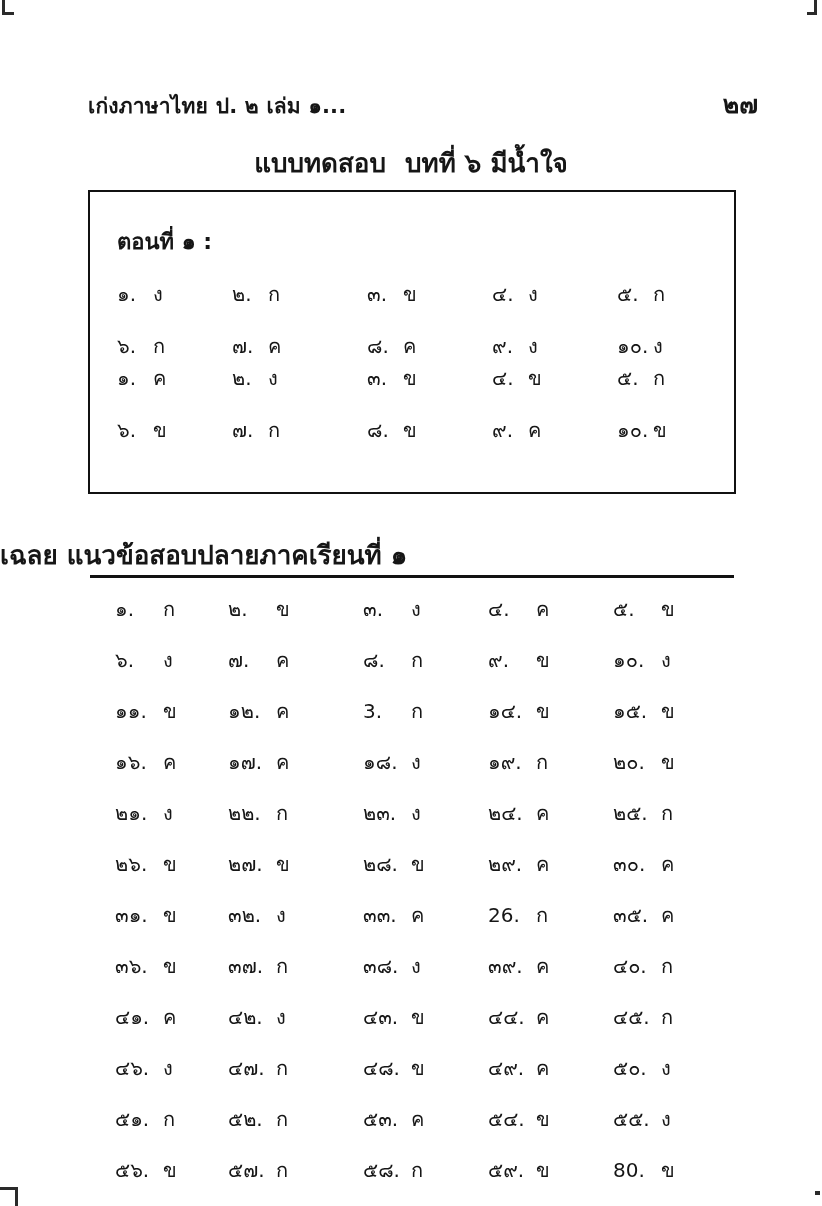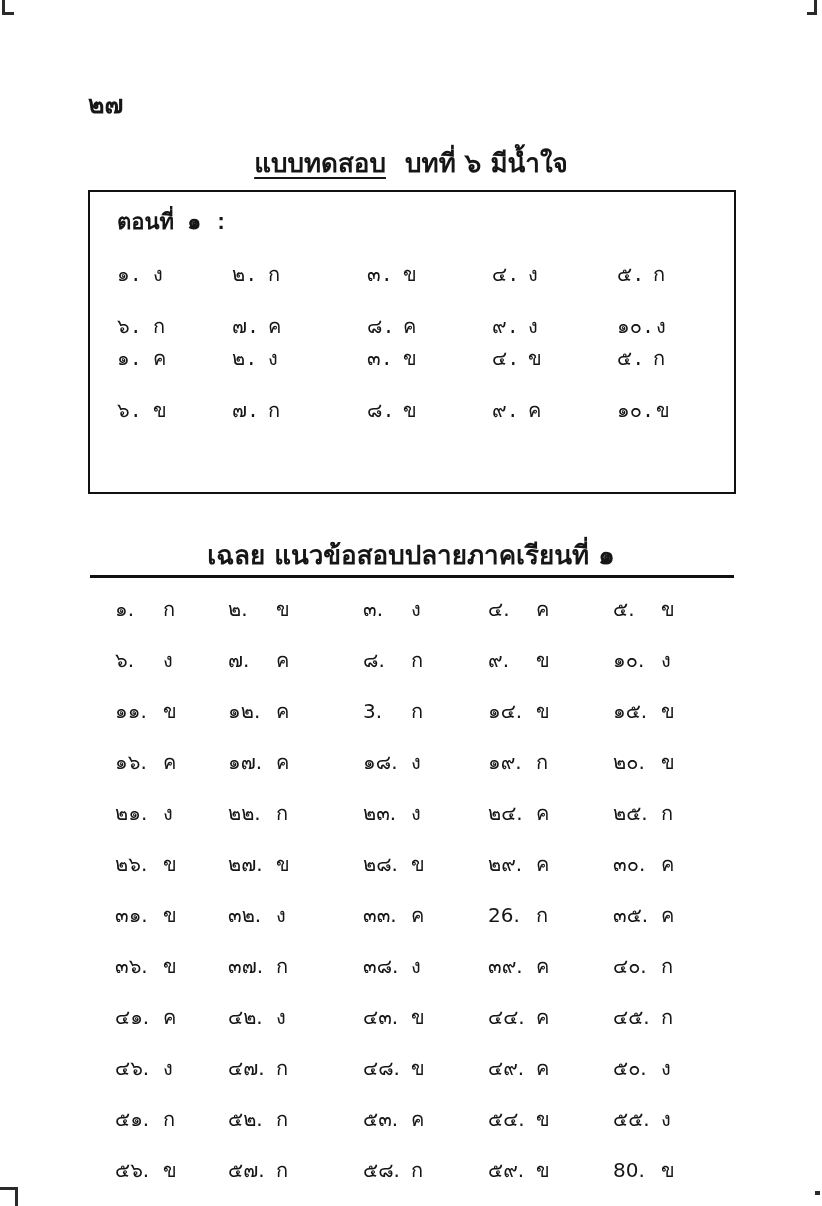--- a/index.html
+++ b/index.html
@@ -13,58 +13,59 @@
   .mark-tl{top:0;left:2px;width:9px;height:12px;border-left:3px solid #2a2a2a;border-bottom:3px solid #2a2a2a;}
   .mark-tr{top:0;right:5px;width:7px;height:12px;border-right:3px solid #2a2a2a;border-bottom:3px solid #2a2a2a;}
   .mark-bl{bottom:0;left:0;width:15px;height:16px;border-top:3px solid #2a2a2a;border-right:3px solid #2a2a2a;}
   .mark-br{bottom:11px;right:2px;width:5px;height:4px;background:#2a2a2a;}
 
   .header{position:absolute;top:84px;left:88px;width:670px;display:flex;justify-content:space-between;align-items:baseline;}
   .book-title{font-size:21px;font-weight:700;letter-spacing:.2px;}
   .page-number{font-size:25px;font-weight:700;}
 
   .test-title{position:absolute;top:142px;left:0;width:100%;text-align:center;font-size:26px;font-weight:700;}
-  .test-title .u{text-decoration:underline;text-underline-offset:5px;text-decoration-thickness:2px;text-align:right;}
+  .test-title .u{text-underline-offset:5px;text-decoration-thickness:2px;text-align:right;}
   .test-title .rest{margin-left:10px;}
 
   .test-box{
     position:absolute;top:190px;left:88px;width:648px;height:304px;
-    border:2px solid #111;box-sizing:border-box;padding:12px 0 0 27px;font-family:Liberation Mono, monospace;
+    border:2px solid #111;box-sizing:border-box;padding:32px 0 0 27px;
   }
   .section-label{font-size:22px;font-weight:700;margin-bottom:19px;}
   .section-label.second{margin-top:21px;}
   .answers-grid{
     display:grid;grid-template-columns:115px 135px 125px 125px 1fr;
     row-gap:20px;font-size:20px;margin-bottom:0;
   }
   .ans{display:flex;align-items:baseline;}
   .test-box .ans-num{min-width:34px;}
   .test-box .ans-choice{margin-left:2px;}
 
-  .answer-key-title{position:absolute;top:534px;left:0;width:100%;text-align:center;font-size:26px;font-weight:700;}
+  .answer-key-title{position:absolute;top:534px;left:0;width:100%;text-align:left;font-size:26px;font-weight:700;}
   .answer-key-rule{position:absolute;top:575px;left:90px;width:644px;border-top:3px solid #111;}
 
   .main-grid{
     position:absolute;top:593px;left:115px;width:608px;
     display:grid;grid-template-columns:113px 135px 125px 125px 1fr;
     row-gap:19px;font-size:20px;
   }
   .main-grid .ans-num{min-width:48px;}
 </style>
 </head>
 <body>
 
 <div class="page">
 
   <div class="mark mark-tl"></div>
   <div class="mark mark-tr"></div>
   <div class="mark mark-bl"></div>
   <div class="mark mark-br"></div>
 
   <div class="header">
+    <span class="book-title">เก่งภาษาไทย ป. ๒ เล่ม ๑...</span>
     <span class="page-number">๒๗</span>
   </div>
 
   <div class="test-title">
     <span class="u">แบบทดสอบ</span>
     <span class="rest">บทที่ ๖ มีน้ำใจ</span>
   </div>
 
   <div class="test-box">
     <div class="section-label">ตอนที่ ๑ :</div>

